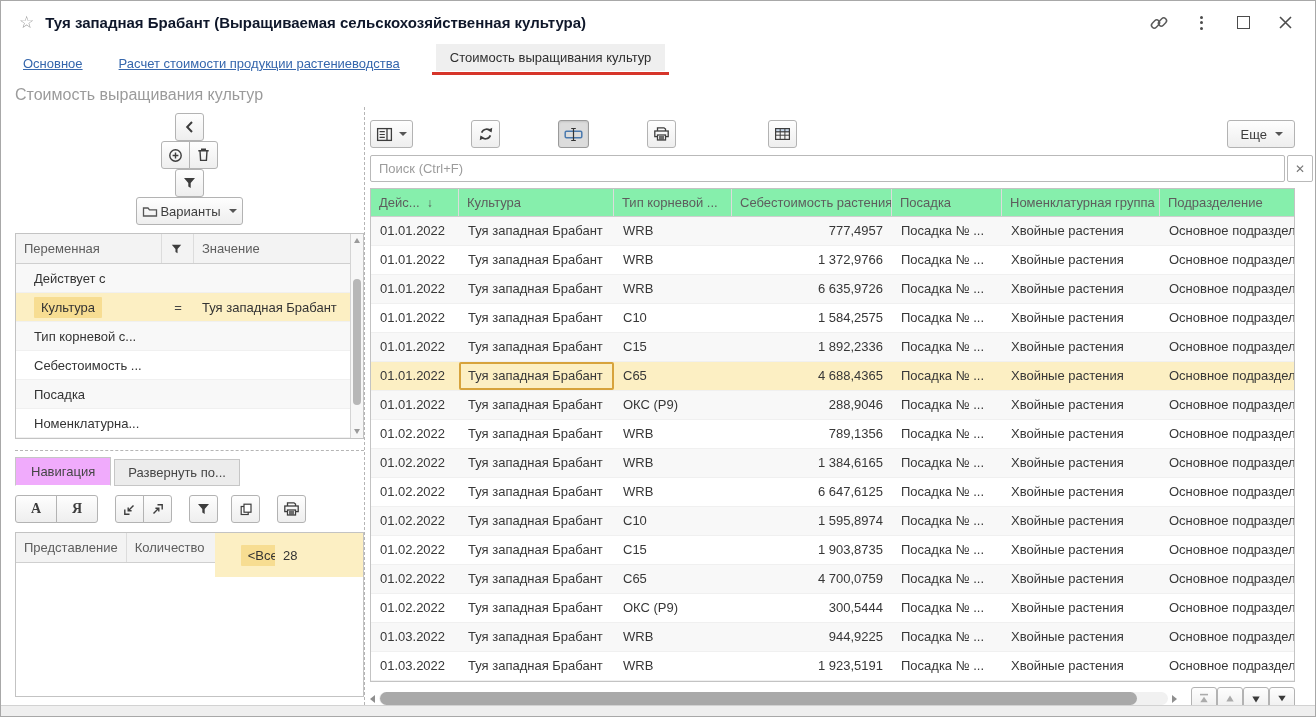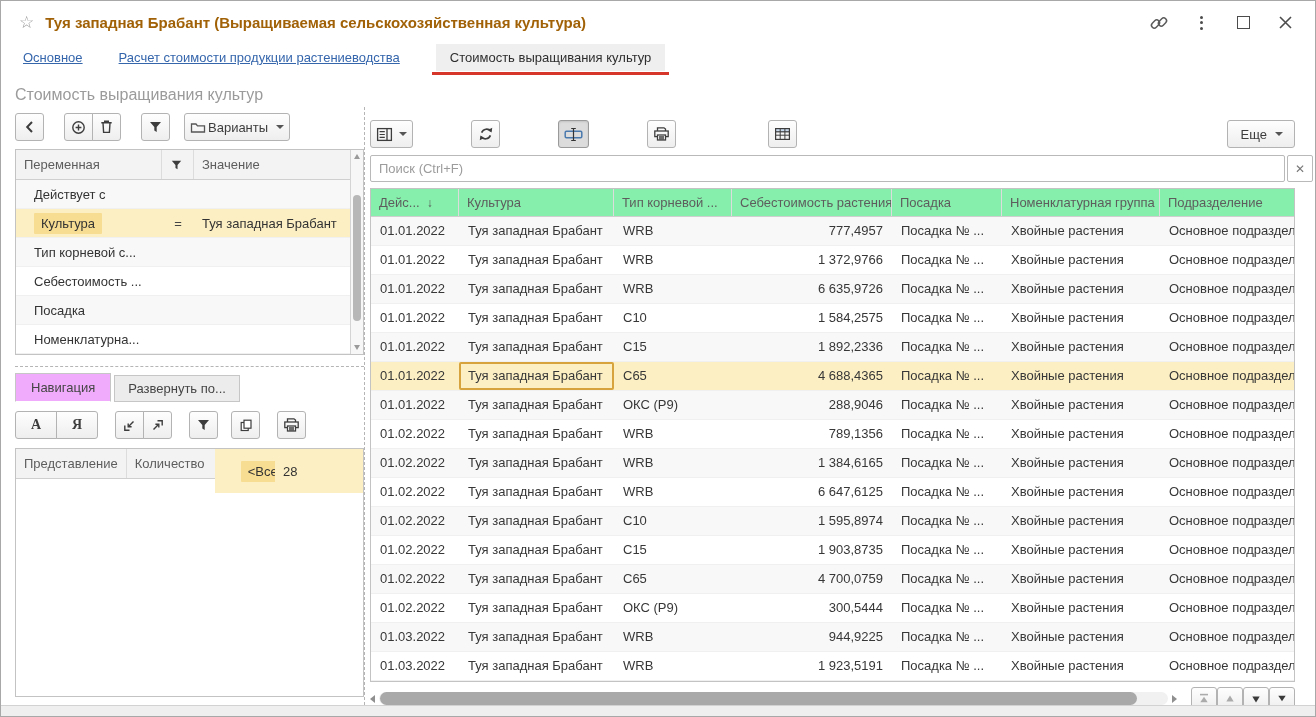--- a/index.html
+++ b/index.html
@@ -3,29 +3,29 @@
 <meta charset="utf-8">
 <style>
   * { margin:0; padding:0; box-sizing:border-box; }
   html,body { background:#fff; }
   body { font-family:"Liberation Sans", sans-serif; font-size:13px; color:#333; }
   .window { position:relative; width:1316px; height:717px; border:1px solid #a8a8a8; background:#fff; overflow:hidden; }
 
   
   .titlebar { display:flex; align-items:center; padding:11px 14px 0 18px; }
   .star { font-size:17px; color:#9a9a9a; cursor:pointer; }
-  .win-title { font-size:15px; font-weight:bold; color:#a16207; margin-left:11px; flex:1; white-space:nowrap; overflow:hidden; }
+  .win-title { font-size:15px; font-weight:bold; color:#0f172a; margin-left:11px; flex:1; white-space:nowrap; overflow:hidden; }
   .win-icons { display:flex; align-items:center; gap:22px; margin-right:6px; }
   .win-icons > * { cursor:pointer; display:flex; align-items:center; justify-content:center; width:20px; height:20px; }
   .kebab { flex-direction:column; gap:2.5px; }
   .kebab i { width:3px; height:3px; border-radius:50%; background:#4c4c4c; }
   .maxbox { width:13px; height:13px; border:1.6px solid #4c4c4c; }
 
   
-  .tabs-row { display:flex; align-items:center; margin:10px 0 0 22px; height:28px; }
+  .tabs-row { display:flex; align-items:flex-end; margin:10px 0 0 22px; height:28px; }
   .tab-link { color:var(--link-blue,#3566ac); text-decoration:underline; margin-right:36px; cursor:pointer; white-space:nowrap; }
   .tab-active { position:relative; background:#efefef; padding:6px 14px; color:#2e2e2e; cursor:default; white-space:nowrap; }
   .tab-active::after { content:""; position:absolute; left:-4px; right:-4px; bottom:-4px; height:3px; background:var(--accent-red,#d6352a); }
 
   .page-title { margin:15px 0 0 14px; font-size:16px; color:#9b9b9b; }
 
   
   .content { position:absolute; top:106px; left:0; right:0; bottom:11px; display:flex; }
   .left-col { width:349px; margin-left:14px; display:flex; flex-direction:column; }
   .v-split { width:0; border-left:1px dashed #b5b5b5; margin-left:0; cursor:col-resize; }
@@ -37,21 +37,21 @@
   .btn.pressed { background:#dcdcdc; border-color:#9a9a9a; box-shadow:inset 0 1px 2px rgba(0,0,0,.12); }
   .btn-group { display:inline-flex; }
   .btn-group .btn { border-radius:0; margin-left:-1px; }
   .btn-group .btn:first-child { border-radius:3px 0 0 3px; margin-left:0; }
   .btn-group .btn:last-child { border-radius:0 3px 3px 0; }
   .caret { width:0; height:0; border-left:4px solid transparent; border-right:4px solid transparent; border-top:4.5px solid #555; margin-left:6px; }
   .btn-label { padding:0 2px; }
   .letter-btn { font-family:"Liberation Serif", serif; font-weight:bold; font-size:14px; width:42px; }
 
   
-  .lp-toolbar { display:flex; align-items:center; margin:6px 0 8px 0; }
+  .lp-toolbar { display:flex; align-items:center; margin:6px 0 8px 0;flex-direction:column; }
   .lp-toolbar .gap { width:20px; }
   .lp-toolbar .gap-s { width:14px; }
 
   
   .panel-box { border:1px solid #c3c3c3; background:#fff; display:flex; }
   .filter-box { height:206px; }
   .ft-main { flex:1; min-width:0; }
   .ft-header { display:grid; grid-template-columns:146px 32px 1fr; height:30px; background:#f3f3f3; border-bottom:1px solid #cfcfcf; color:#5d5d5d; }
   .ft-header > div { display:flex; align-items:center; padding:0 8px; border-right:1px solid #dcdcdc; overflow:hidden; white-space:nowrap; }
   .ft-header > div:last-child { border-right:none; }

